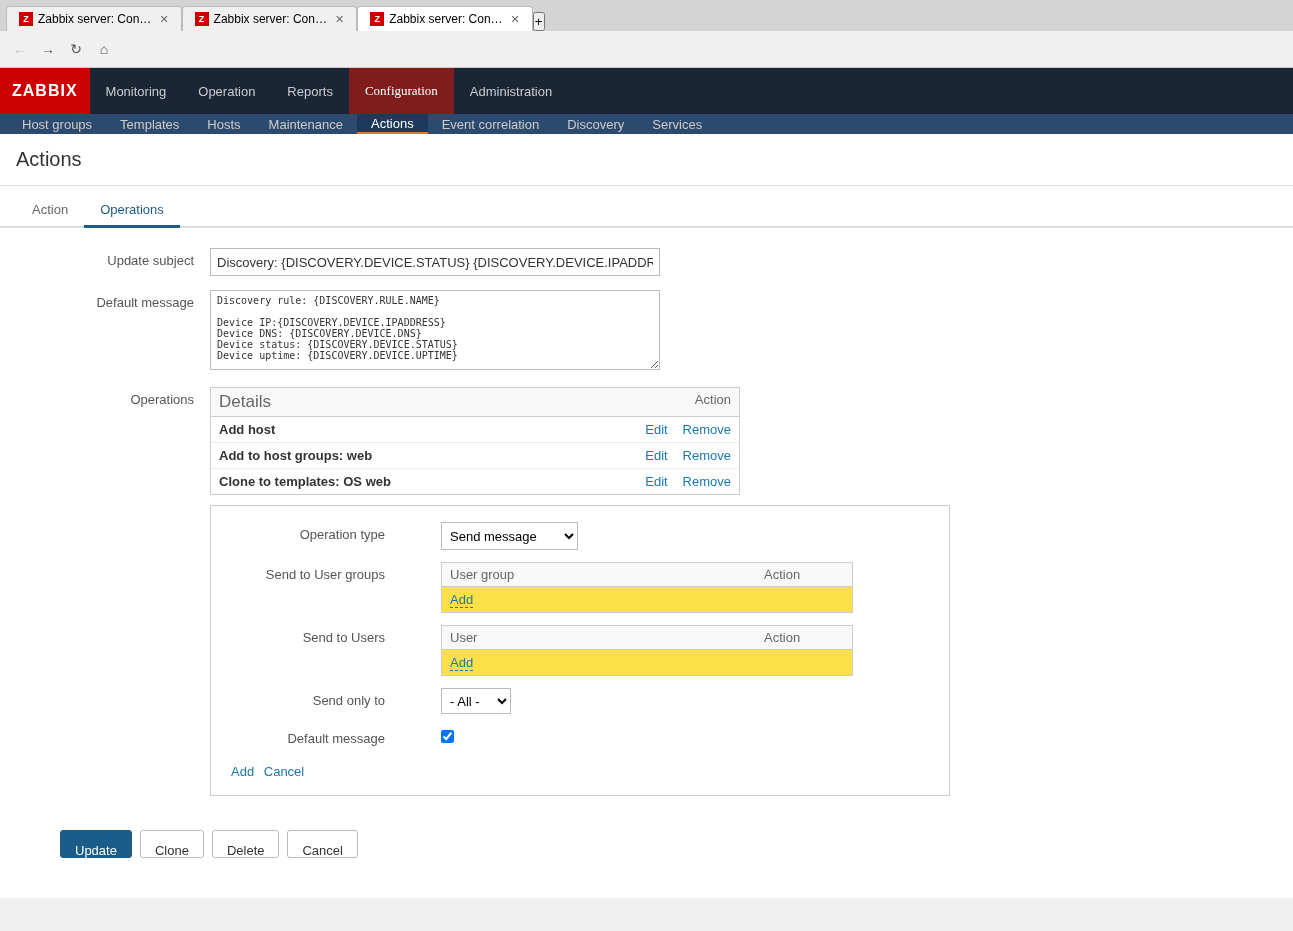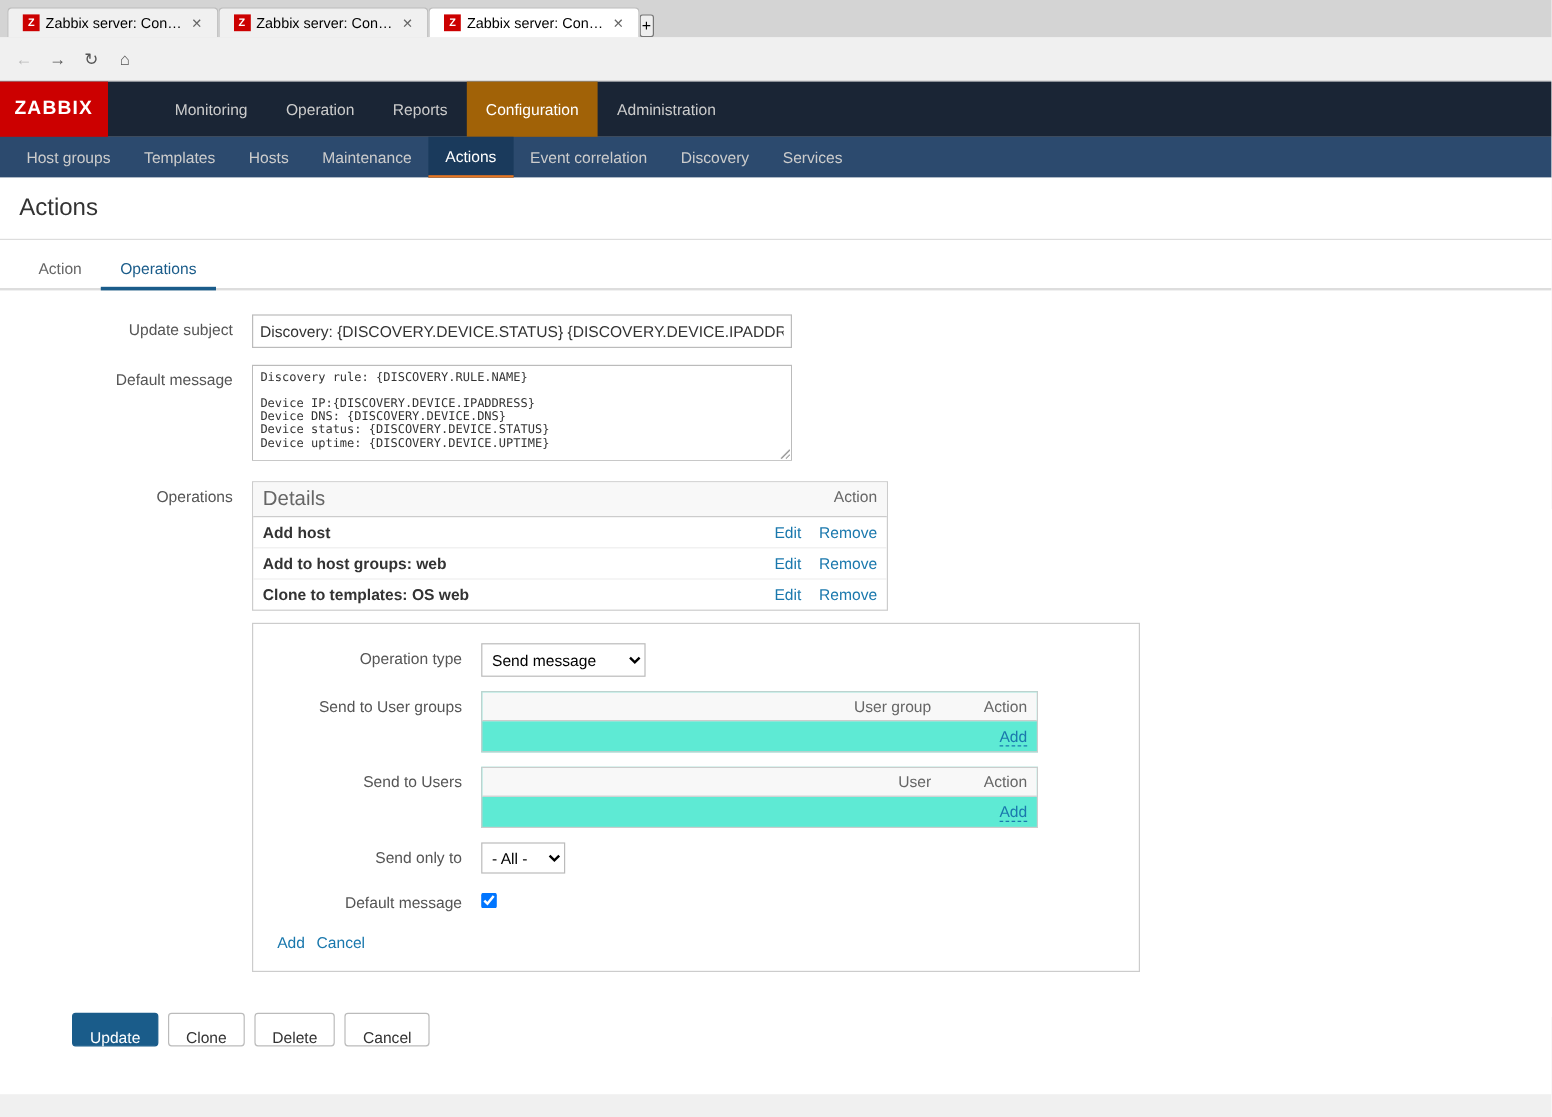--- a/index.html
+++ b/index.html
@@ -11,29 +11,29 @@
     .browser-tab { display: flex; align-items: center; padding: 5px 12px; background: #f0f0f0; border: 1px solid #bbb; border-bottom: none; border-radius: 4px 4px 0 0; font-size: 12px; max-width: 200px; overflow: hidden; white-space: nowrap; text-overflow: ellipsis; cursor: pointer; }
     .browser-tab.active { background: #fff; z-index: 1; }
     .browser-tab .tab-favicon { width: 14px; height: 14px; background: #cc0000; color: white; font-size: 9px; font-weight: bold; display: inline-flex; align-items: center; justify-content: center; margin-right: 5px; flex-shrink: 0; }
     .browser-tab .tab-close { margin-left: 8px; color: #666; font-size: 11px; }
     .browser-toolbar { display: flex; align-items: center; padding: 6px 8px; background: #f0f0f0; border-bottom: 1px solid #ccc; gap: 4px; }
     .nav-btn { width: 24px; height: 24px; border: none; background: none; cursor: pointer; display: flex; align-items: center; justify-content: center; color: #555; font-size: 14px; border-radius: 50%; }
     .nav-btn.disabled { color: #bbb; cursor: default; }
     .address-bar { flex: 1; height: 26px; border: 1px solid #aaa; border-radius: 3px; padding: 2px 8px; font-size: 12px; background: white; }
 
     
-    .app-header { background: #1a2535; display: flex; align-items: center; height: 46px; gap: 40px; }
+    .app-header { background: #1a2535; display: flex; align-items: center; height: 46px; }
     .app-logo { background: #cc0000; padding: 8px 12px; height: 46px; display: flex; align-items: center; justify-content: center; }
     .app-logo span { color: white; font-size: 16px; font-weight: bold; letter-spacing: 1px; }
     .app-nav { display: flex; align-items: center; height: 100%; }
     .app-nav-item { color: #ccc; padding: 0 16px; height: 100%; display: flex; align-items: center; cursor: pointer; font-size: 13px; }
-    .app-nav-item.active { color: white; background: #a16207; }
-
-    
-    .sub-nav { background: #2c4a6e; display: flex; align-items: flex-start; height: 34px; padding: 0 8px; }
+    .app-nav-item.active { color: white; background: #7f1d1d; font-family: Liberation Serif, serif; }
+
+    
+    .sub-nav { background: #2c4a6e; display: flex; align-items: flex-start; height: 20px; padding: 0 8px; }
     .sub-nav-item { color: #ccc; padding: 0 14px; height: 100%; display: flex; align-items: center; cursor: pointer; font-size: 13px; }
     .sub-nav-item.active { color: white; background: #1a3a5c; border-bottom: 2px solid #e87722; }
 
     
     .page-content { background: white; min-height: 600px; }
     .page-title { padding: 14px 16px; font-size: 20px; color: #333; border-bottom: 1px solid #ddd; }
 
     
     .tab-bar { display: flex; border-bottom: 2px solid #ddd; padding: 0 16px; margin-top: 8px; }
     .tab-item { padding: 8px 16px; cursor: pointer; font-size: 13px; color: #666; border-bottom: 3px solid transparent; margin-bottom: -2px; }
@@ -55,27 +55,27 @@
     .operations-table .op-row { display: flex; padding: 5px 8px; border-bottom: 1px solid #eee; align-items: center; }
     .op-row:last-child { border-bottom: none; }
     .op-detail { flex: 1; font-size: 13px; color: #333; font-weight: bold; }
     .op-actions { width: 120px; text-align: right; }
     .op-actions a { color: #1a78ad; text-decoration: none; font-size: 13px; margin-left: 4px; }
 
     
     .op-details-section { border: 1px solid #ccc; padding: 16px 20px; width: 740px; margin-top: 10px; }
     .op-detail-row { display: flex; align-items: flex-start; margin-bottom: 12px; }
     .op-detail-label { width: 170px; text-align: right; padding-right: 16px; padding-top: 5px; color: #555; font-size: 13px; flex-shrink: 0; }
-    .op-detail-control { flex: 1; }
+    .op-detail-control { flex: 1; margin-left: 40px; }
 
     select.form-select { height: 28px; border: 1px solid #bbb; padding: 2px 4px; font-size: 13px; background: white; cursor: pointer; }
     select.form-select-sm { height: 26px; border: 1px solid #bbb; font-size: 13px; background: white; padding: 0 4px; }
 
     
-    .mini-table { border: 1px solid #ccc; width: 464px; background: #5eead4; text-align: right; }
+    .mini-table { border: 1px solid #ccc; width: 412px; background: #fde047; }
     .mini-table-header { display: flex; padding: 4px 8px; background: #f8f8f8; border-bottom: 1px solid #ccc; }
     .mini-col-main { flex: 1; font-size: 13px; color: #666; }
     .mini-col-action { width: 80px; font-size: 13px; color: #666; }
     .mini-add-row { padding: 5px 8px; }
     .mini-add-row a { color: #1a78ad; text-decoration: none; font-size: 13px; border-bottom: 1px dashed #1a78ad; }
 
     
     .checkbox-wrap { display: flex; align-items: center; padding-top: 4px; }
     .checkbox-wrap input { margin-right: 4px; }
 

